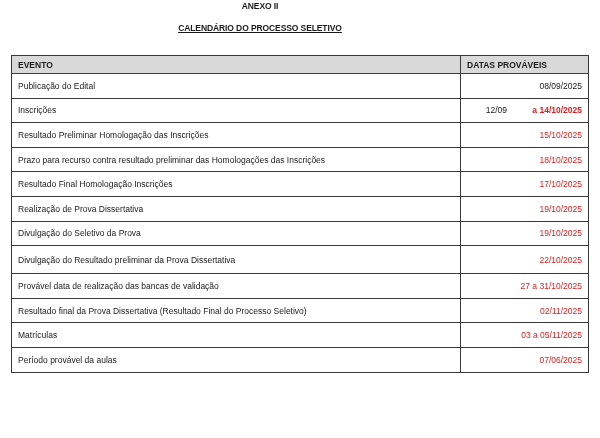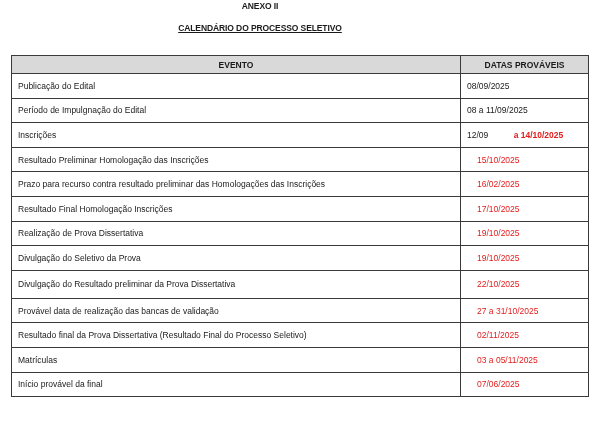--- a/index.html
+++ b/index.html
@@ -2,23 +2,23 @@
 <html><head>
 <meta charset="utf-8">
 <style>
   html,body{margin:0;padding:0;background:#fff;}
   body{width:600px;height:438px;overflow:hidden;font-family:"Liberation Sans",sans-serif;color:#1a1a1a;position:relative;}
   .title{position:absolute;left:0;width:520px;text-align:center;font-weight:bold;font-size:8.5px;letter-spacing:-0.1px;}
   #t1{top:1px;}
   #t2{top:23px;text-decoration:underline;}
   table{position:absolute;left:11px;top:55px;width:578px;border-collapse:collapse;font-size:8.5px;}
   td,th{border:1px solid #3a3a3a;padding:0 6px;}
-  th{background:#d9d9d9;font-weight:bold;height:17px;text-align:center;}
+  th{background:#d9d9d9;font-weight:bold;height:17px;text-align:left;}
   td{height:23.6px;}
-  td.d{text-align:left;width:105px;}
+  td.d{text-align:right;width:105px;}
   td.r{color:#e31b1b;font-weight:normal;padding-left:16px;}
   .red{color:#e31b1b;font-weight:bold;padding-left:23px;}
   tr.tall td{height:27px;}
 </style>
 </head>
 <body>
 
 <div class="title" id="t1">ANEXO II</div>
 <div class="title" id="t2">CALENDÁRIO DO PROCESSO SELETIVO</div>
 
@@ -26,34 +26,30 @@
   <tbody>
       <tr>
     <th>EVENTO</th>
     <th style="width:105px">DATAS PROVÁVEIS</th>
   </tr>
   <tr>
         <td>Publicação do Edital</td>
         <td class="d">08/09/2025</td>
       </tr>
   <tr>
-        <td>Período de Impulgnação do Edital</td>
-        <td class="d">08 a 11/09/2025</td>
-      </tr>
-  <tr>
         <td>Inscrições</td>
         <td class="d"><span>12/09</span><span class="red"> a 14/10/2025</span></td>
       </tr>
   <tr>
         <td>Resultado Preliminar Homologação das Inscrições</td>
         <td class="d r">15/10/2025</td>
       </tr>
   <tr>
         <td>Prazo para recurso contra resultado preliminar das Homologações das Inscrições</td>
-        <td class="d r">16/02/2025</td>
+        <td class="d r">18/10/2025</td>
       </tr>
   <tr>
         <td>Resultado Final Homologação Inscrições</td>
         <td class="d r">17/10/2025</td>
       </tr>
   <tr>
         <td>Realização de Prova Dissertativa</td>
         <td class="d r">19/10/2025</td>
       </tr>
   <tr>
@@ -70,17 +66,17 @@
       </tr>
   <tr>
         <td>Resultado final da Prova Dissertativa  (Resultado Final do Processo Seletivo)</td>
         <td class="d r">02/11/2025</td>
       </tr>
   <tr>
         <td>Matrículas</td>
         <td class="d r">03 a 05/11/2025</td>
       </tr>
   <tr>
-        <td>Início provável da final</td>
+        <td>Período provável da aulas</td>
         <td class="d r">07/06/2025</td>
       </tr>
 </tbody>
   </table>
 
 </body></html>

